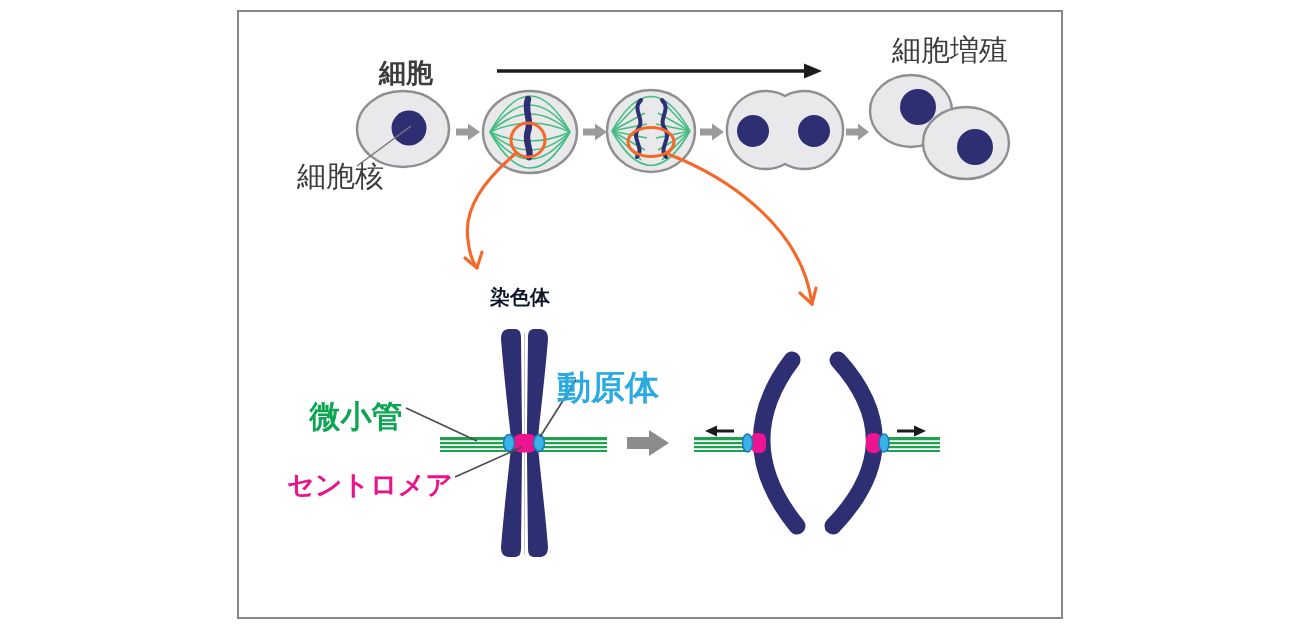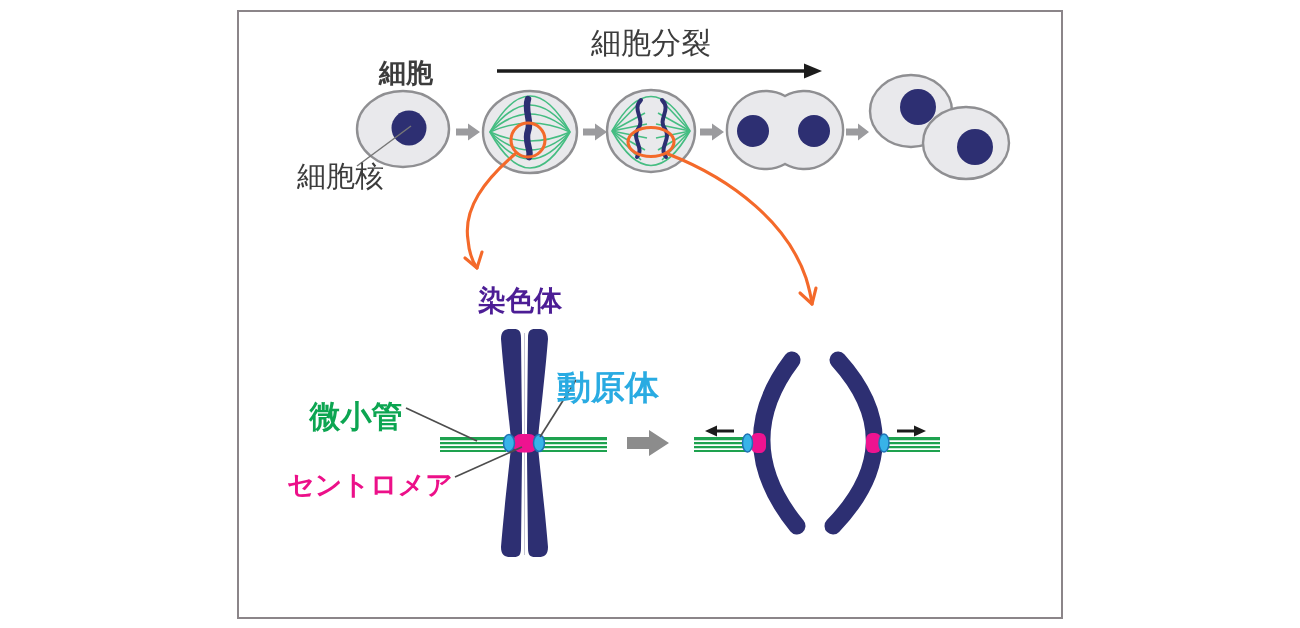--- a/index.html
+++ b/index.html
@@ -32,23 +32,23 @@
   .s-leader-lt{stroke:#777;stroke-width:1.5px;fill:none;}
   .s-divider{stroke:#c3c3d2;stroke-width:1px;}
 </style>
 </head>
 <body>
 
 <div id="stage">
   <div id="frame"></div>
 
   <div class="jp ctr" style="left:406px;top:60px;font-size:27px;font-weight:bold;">細胞</div>
-  <div class="jp ctr" style="left:651px;top:28px;font-size:30px;">細胞分裂</div>
+  <div class="jp ctr" style="left:950px;top:36px;font-size:29px;">細胞増殖</div>
   <div class="jp" style="left:297px;top:162px;font-size:29px;">細胞核</div>
-  <div class="jp ctr bold" style="left:520px;top:287px;font-size:28px;color:#4c1d95;">染色体</div>
+  <div class="jp ctr bold" style="left:520px;top:287px;font-size:20px;color:#0f172a;">染色体</div>
   <div class="jp ctr bold" style="left:356px;top:401px;font-size:31px;color:var(--label-green);">微小管</div>
   <div class="jp ctr bold" style="left:608px;top:370px;font-size:34px;color:var(--label-cyan);">動原体</div>
   <div class="jp ctr bold" style="left:370px;top:472px;font-size:27px;color:var(--label-magenta);font-family:Liberation Serif, serif;">セントロメア</div>
 
   <svg id="art" viewBox="0 0 1300 628">
 
     <g>
       <line class="s-black" x1="497" y1="71" x2="804" y2="71"></line>
       <polygon class="f-black" points="804,63.5 822,71 804,78.5"></polygon>
     </g>

